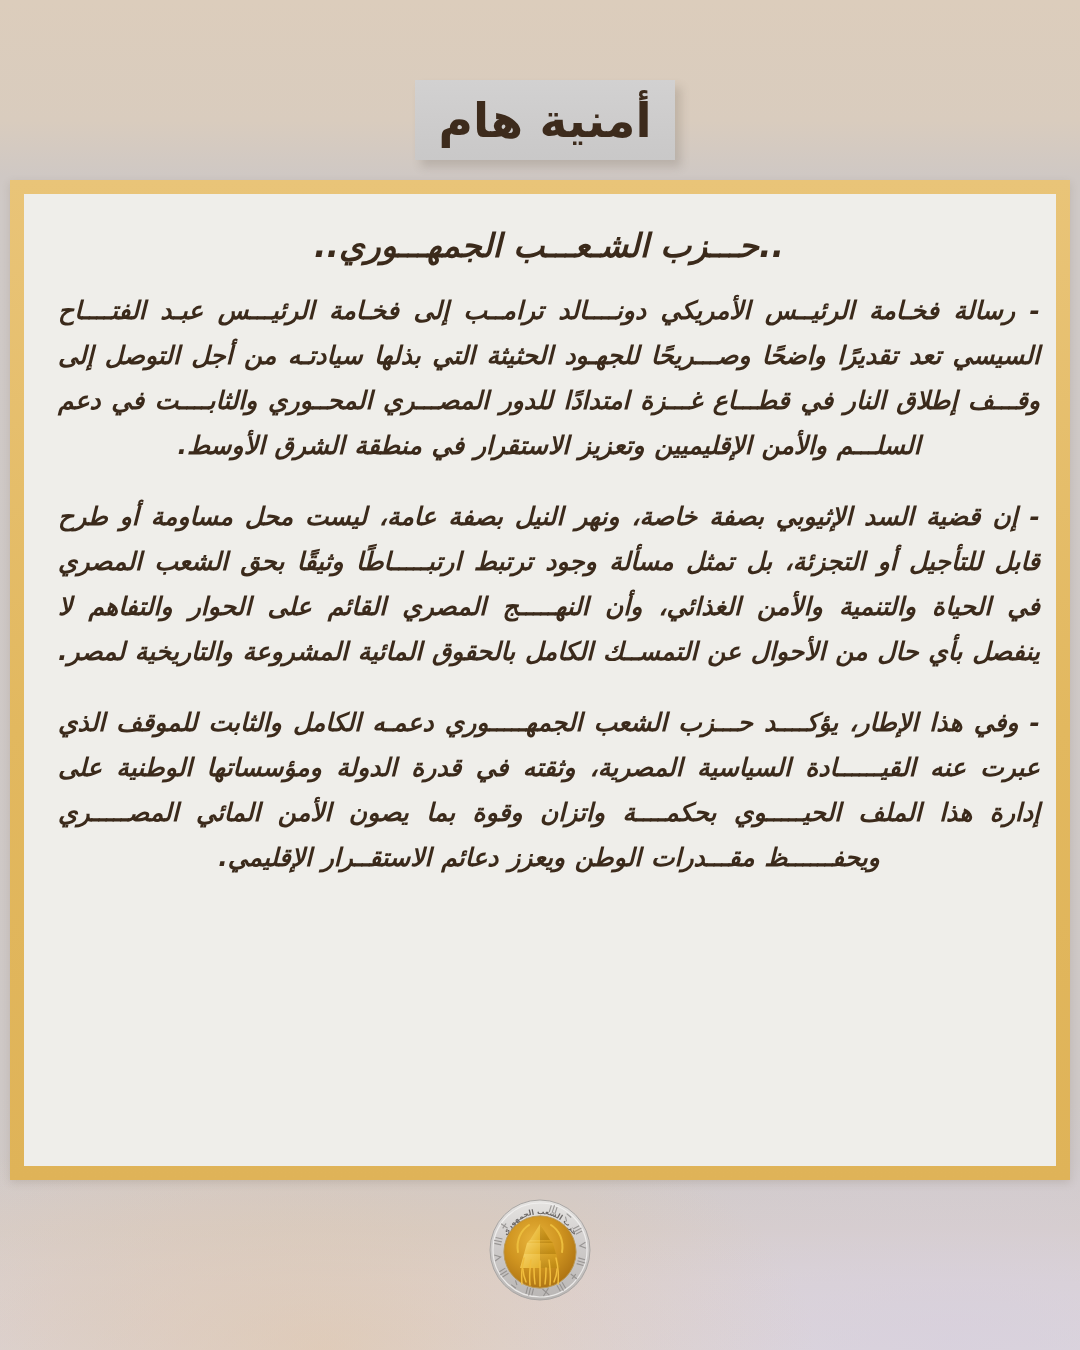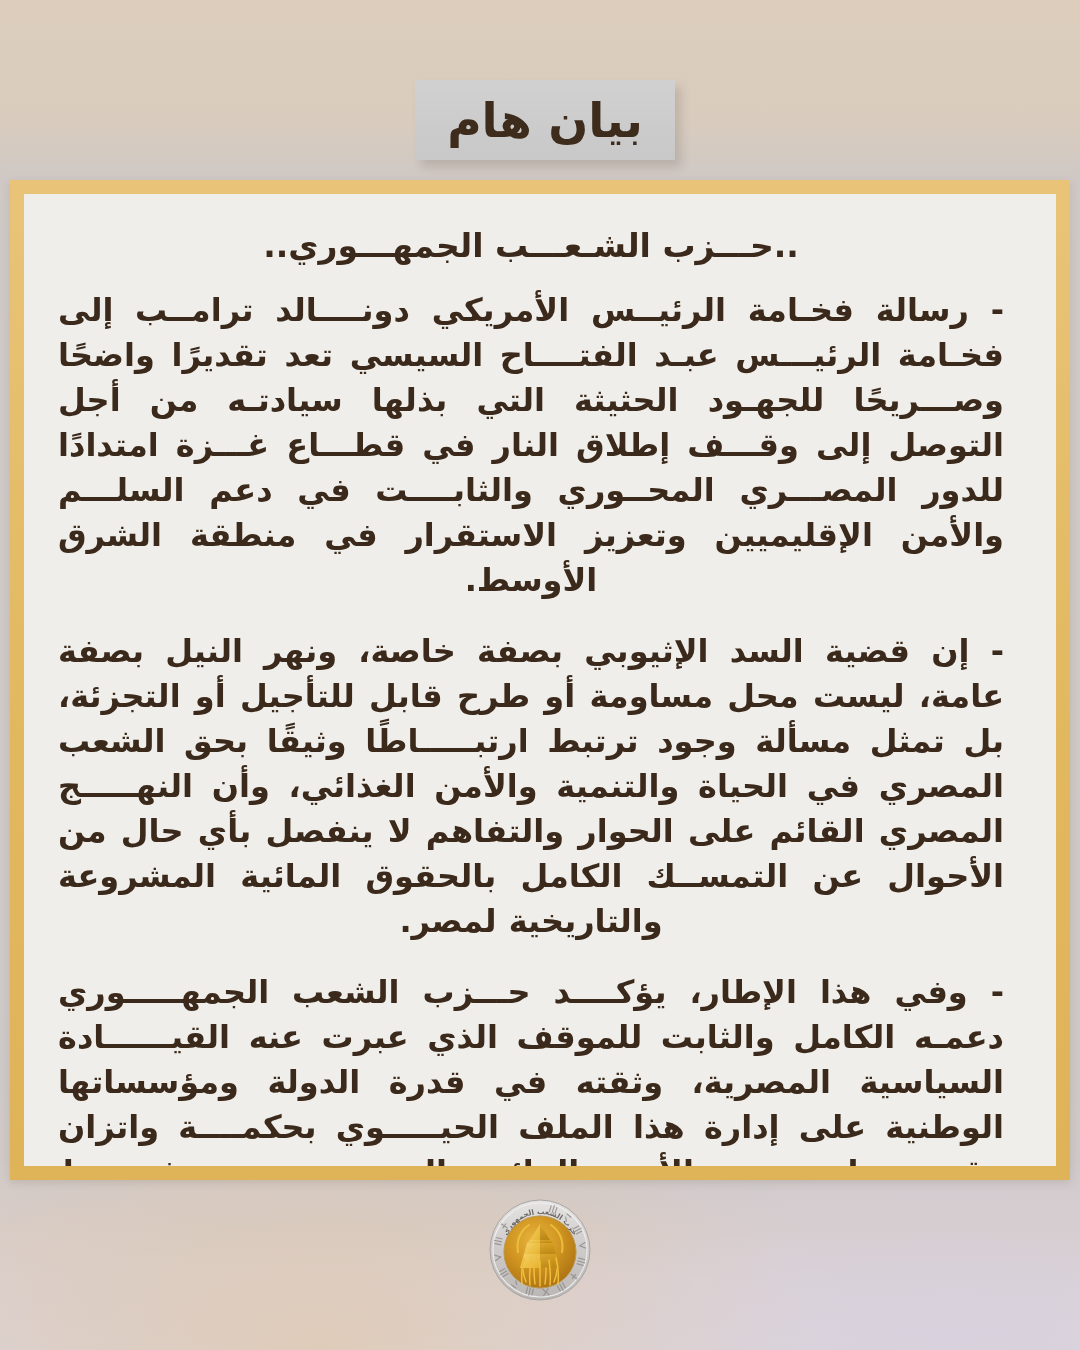--- a/index.html
+++ b/index.html
@@ -72,36 +72,37 @@
     background: linear-gradient(to bottom, #e9c478 0%, #e2b85f 55%, #dfb358 100%);
     padding: 14px;
     box-sizing: border-box;
     box-shadow: 0 3px 8px rgba(110,95,75,0.18);
   }
   #statement-panel {
     width: 100%;
     height: 100%;
     background: #efeeea;
     box-sizing: border-box;
-    padding: 26px 52px 20px 34px;
+    padding: 26px 16px 20px 34px;
     overflow: hidden;
+    font-style: italic;
   }
 
   #party-title {
     text-align: center;
     font-size: 33px;
     font-weight: bold;
     color: #3b2a1b;
     margin: 6px 0 22px 0;
     line-height: 1.2;
     white-space: nowrap;
   }
 
   .statement-paragraph {
-    font-size: 32px;
+    font-size: 25px;
     font-weight: bold;
     color: #3b2a1b;
     line-height: 45px;
     text-align: justify;
     text-align-last: center;
     margin: 0 0 26px 0;
     letter-spacing: 0px;
     word-spacing: 1px;
   }
   .statement-paragraph:last-child {
@@ -118,21 +119,21 @@
     height: 104px;
   }
 </style>
 </head>
 <body>
 
 <div id="bg-base"></div>
 <div id="bg-wash"></div>
 
 <div id="header-badge">
-  <div id="header-badge-text">بيان هام</div>
+  <div id="header-badge-text">أمنية هام</div>
 </div>
 
 <div id="statement-card">
   <div id="statement-panel">
 
     <div id="party-title">..حـــزب الشـعـــب الجمهـــوري..</div>
 
     <p class="statement-paragraph">- رسالة فخـامة الرئيــس الأمريكي دونــــالد ترامــب إلى فخـامة الرئيـــس عبـد الفتــــاح السيسي تعد تقديرًا واضحًا وصـــريحًا للجهـود الحثيثة التي بذلها سيادتـه من أجل التوصل إلى وقـــف إطلاق النار في قطـــاع غـــزة امتدادًا للدور المصـــري المحــوري والثابــــت في دعم السلـــم والأمن الإقليميين وتعزيز الاستقرار في منطقة الشرق الأوسط.</p>
 
     <p class="statement-paragraph">- إن قضية السد الإثيوبي بصفة خاصة، ونهر النيل بصفة عامة، ليست محل مساومة أو طرح قابل للتأجيل أو التجزئة، بل تمثل مسألة وجود ترتبط ارتبـــــاطًا وثيقًا بحق الشعب المصري في الحياة والتنمية والأمن الغذائي، وأن النهـــــج المصري القائم على الحوار والتفاهم لا ينفصل بأي حال من الأحوال عن التمســك الكامل بالحقوق المائية المشروعة والتاريخية لمصر.</p>

